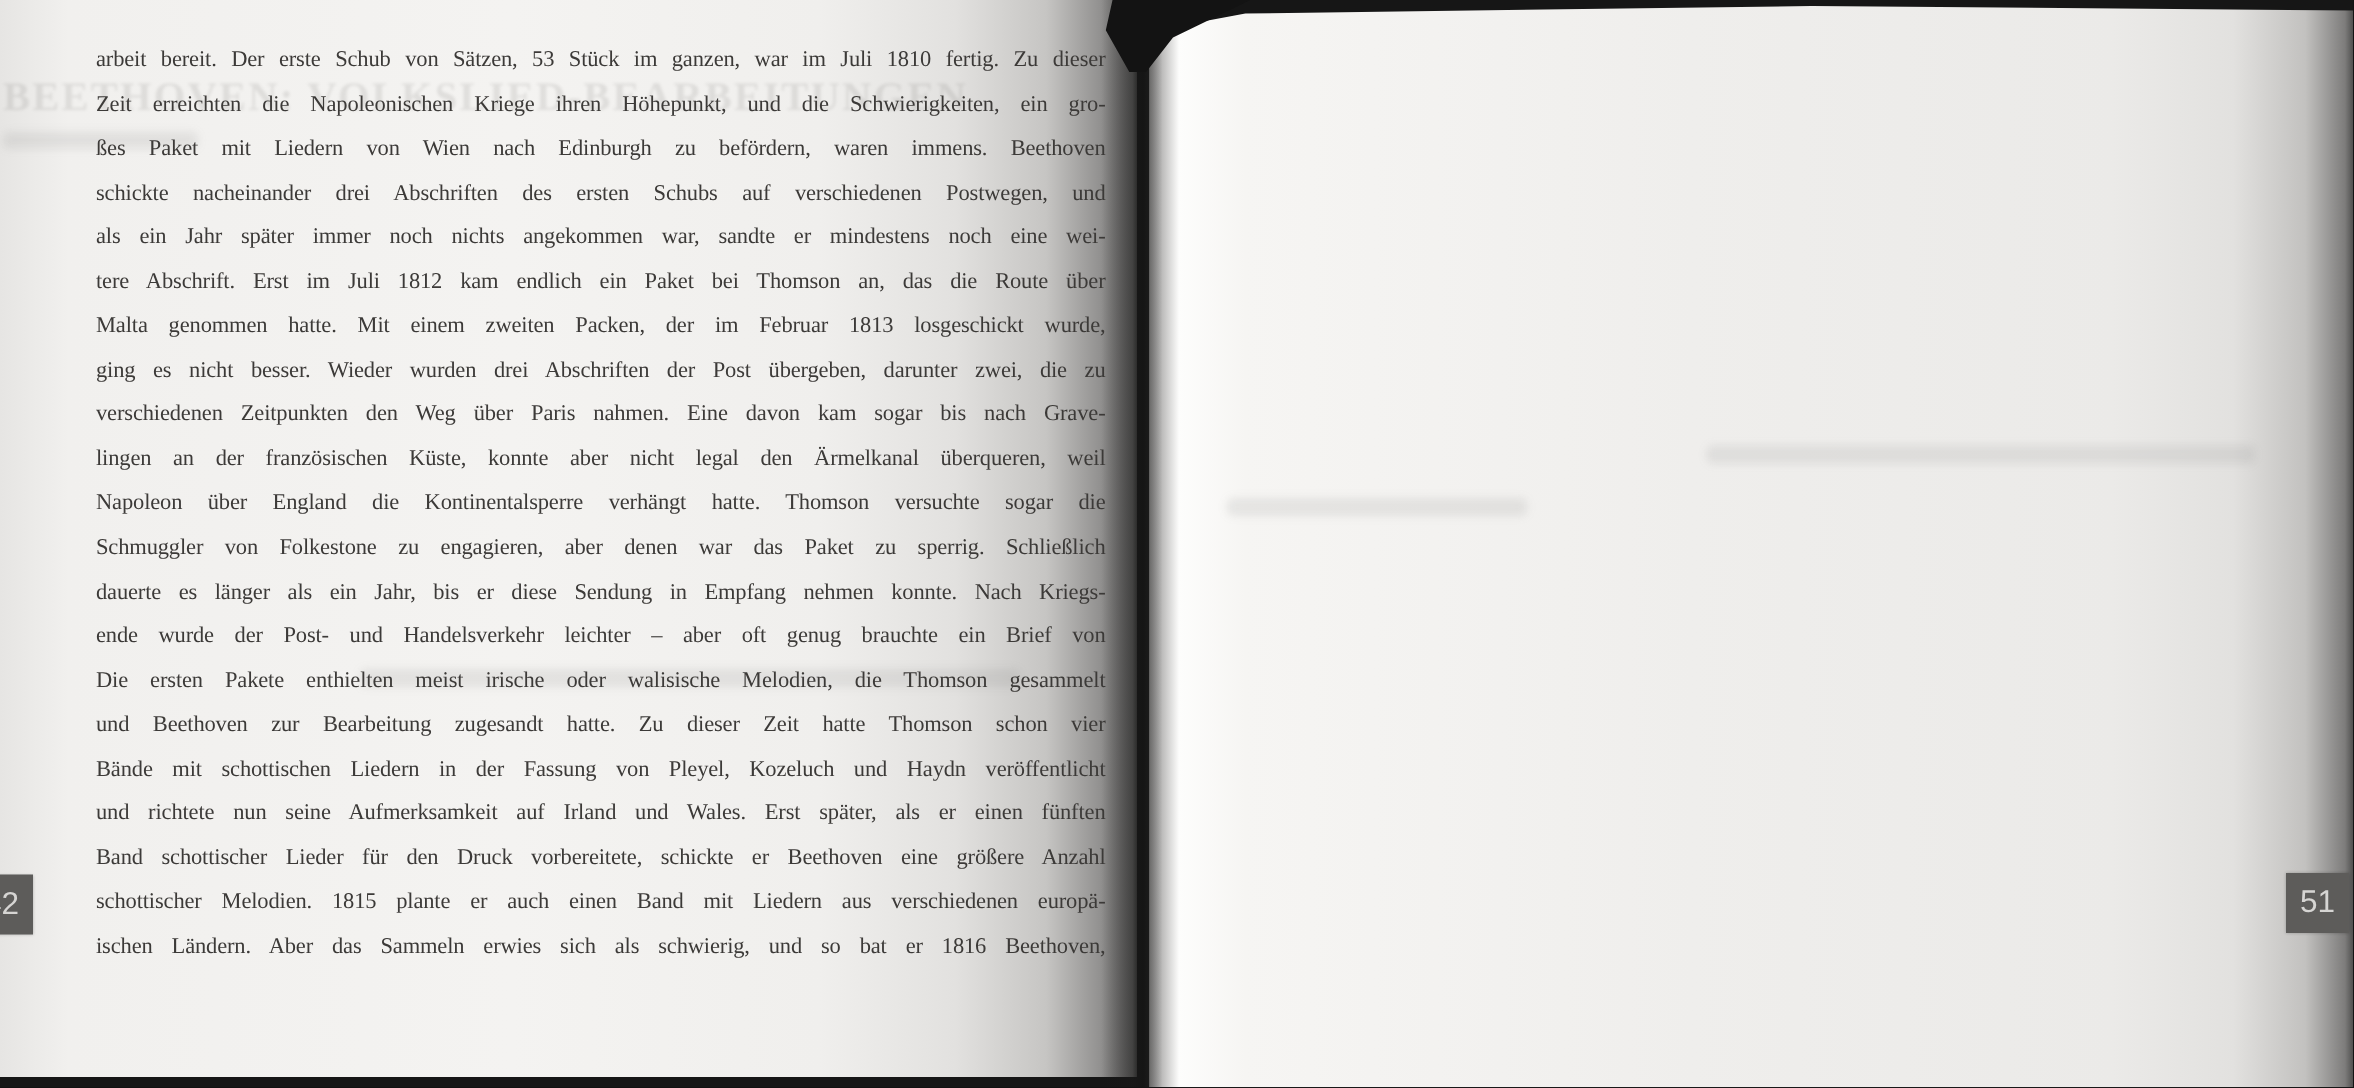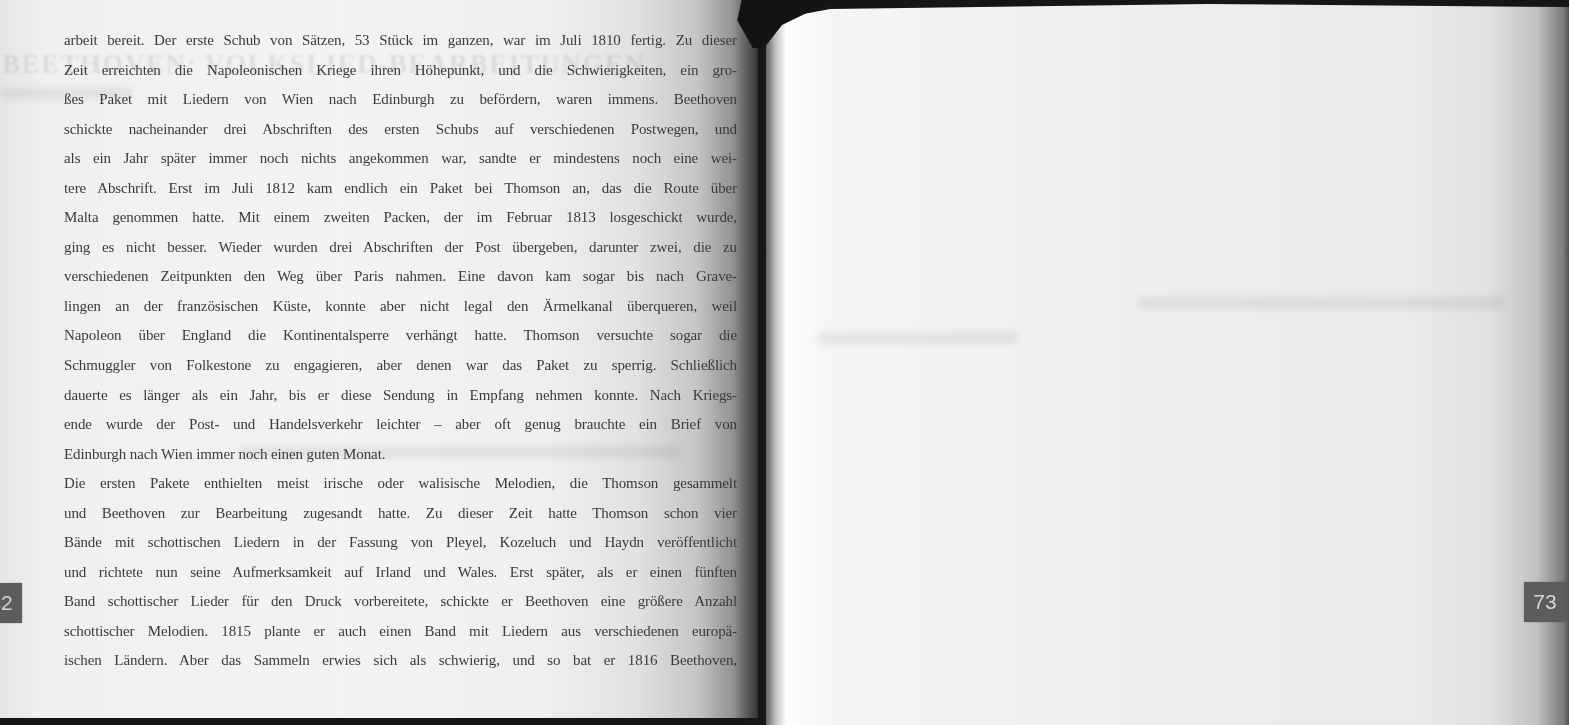--- a/index.html
+++ b/index.html
@@ -80,36 +80,35 @@
         <div class="line">als ein Jahr später immer noch nichts angekommen war, sandte er mindestens noch eine wei-</div>
         <div class="line">tere Abschrift. Erst im Juli 1812 kam endlich ein Paket bei Thomson an, das die Route über</div>
         <div class="line">Malta genommen hatte. Mit einem zweiten Packen, der im Februar 1813 losgeschickt wurde,</div>
         <div class="line">ging es nicht besser. Wieder wurden drei Abschriften der Post übergeben, darunter zwei, die zu</div>
         <div class="line">verschiedenen Zeitpunkten den Weg über Paris nahmen. Eine davon kam sogar bis nach Grave-</div>
         <div class="line">lingen an der französischen Küste, konnte aber nicht legal den Ärmelkanal überqueren, weil</div>
         <div class="line">Napoleon über England die Kontinentalsperre verhängt hatte. Thomson versuchte sogar die</div>
         <div class="line">Schmuggler von Folkestone zu engagieren, aber denen war das Paket zu sperrig. Schließlich</div>
         <div class="line">dauerte es länger als ein Jahr, bis er diese Sendung in Empfang nehmen konnte. Nach Kriegs-</div>
         <div class="line">ende wurde der Post- und Handelsverkehr leichter – aber oft genug brauchte ein Brief von</div>
-        <div class="line short">Edinburgh nach Wien immer noch einen guten Monat.</div>
         <div class="line">Die ersten Pakete enthielten meist irische oder walisische Melodien, die Thomson gesammelt</div>
         <div class="line">und Beethoven zur Bearbeitung zugesandt hatte. Zu dieser Zeit hatte Thomson schon vier</div>
         <div class="line">Bände mit schottischen Liedern in der Fassung von Pleyel, Kozeluch und Haydn veröffentlicht</div>
         <div class="line">und richtete nun seine Aufmerksamkeit auf Irland und Wales. Erst später, als er einen fünften</div>
         <div class="line">Band schottischer Lieder für den Druck vorbereitete, schickte er Beethoven eine größere Anzahl</div>
         <div class="line">schottischer Melodien. 1815 plante er auch einen Band mit Liedern aus verschiedenen europä-</div>
         <div class="line">ischen Ländern. Aber das Sammeln erwies sich als schwierig, und so bat er 1816 Beethoven,</div>
       </div>
 
     <div class="badge badge-left">42</div>
   </div>
 
   <div class="page-right">
     <div class="smudge" style="left:372px;top:297px;width:365px;height:12px"></div>
     <div class="smudge" style="left:52px;top:332px;width:200px;height:12px"></div>
 
-    <div class="badge badge-right">73</div>
+    <div class="badge badge-right">51</div>
   </div>
 
   <div class="gutter"></div>
   <div class="gutter-top"></div>
 
 </div>
 
 </body></html>

